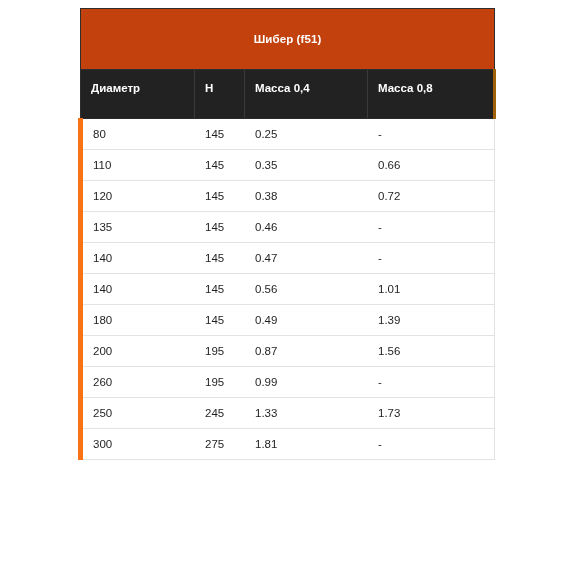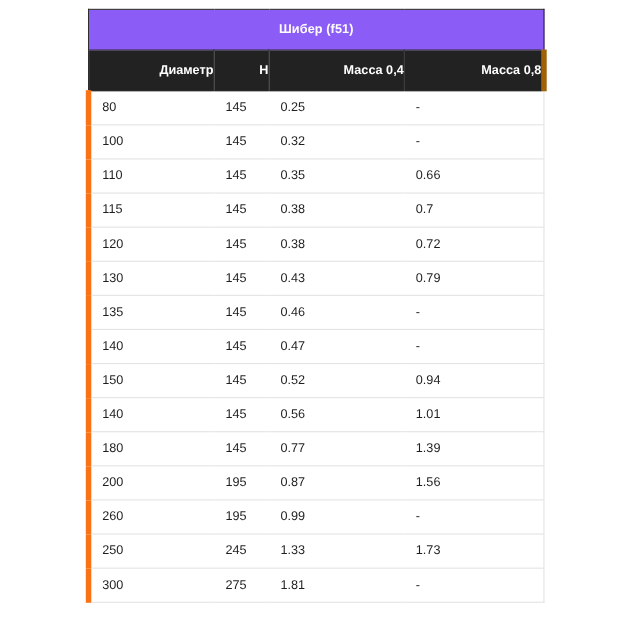--- a/index.html
+++ b/index.html
@@ -31,46 +31,46 @@
     table-layout: fixed;
     background: #ffffff;
   }
   
   col.c-diam { width: 114px; }
   col.c-h    { width: 50px;  }
   col.c-m5   { width: 123px; }
   col.c-m8   { width: 127px; }
 
   tr.title-row td {
-    background: #8b5cf6;
+    background: #c2410c;
     color: #ffffff;
     font-size: 11.5px;
     font-weight: bold;
     text-align: center;
     height: 36px;
-    padding: 0;
+    padding: 12px;
     border: 1px solid #2e2e2e;
     letter-spacing: 0.1px;
   }
   tr.head-row th {
     background: #222222;
     color: #ffffff;
     font-size: 11.5px;
     font-weight: bold;
-    text-align: right;
+    text-align: left;
     height: 36px;
-    padding: 0 0 0 10px;
+    padding: 0 0 12px 10px;
     border-right: 1px solid #3a3a3a;
     border-left: 1px solid #3a3a3a;
     border-top: 1px solid #3a3a3a;
     border-bottom: 1px solid #2b2b2b;
     white-space: nowrap;
   }
   tr.head-row th:first-child { border-left: 1px solid #2e2e2e; }
-  tr.head-row th:last-child  { border-right: 5px solid #a16207; }
+  tr.head-row th:last-child  { border-right: 3px solid #a16207; }
 
   tbody.body-rows td {
     background: #ffffff;
     color: #1f1f1f;
     font-size: 11.5px;
     height: 30px;
     padding: 0 0 0 10px;
     text-align: left;
     border-bottom: 1px solid #e3e3e3;
     border-left: 1px solid #ffffff;
@@ -107,77 +107,53 @@
         </tr>
       </thead>
       <tbody class="body-rows" id="tbody">
           <tr>
             <td class="edge-left">80</td>
             <td>145</td>
             <td>0.25</td>
             <td class="edge-right">-</td>
           </tr>
           <tr>
-            <td class="edge-left">100</td>
-            <td>145</td>
-            <td>0.32</td>
-            <td class="edge-right">-</td>
-          </tr>
-          <tr>
             <td class="edge-left">110</td>
             <td>145</td>
             <td>0.35</td>
             <td class="edge-right">0.66</td>
           </tr>
           <tr>
-            <td class="edge-left">115</td>
-            <td>145</td>
-            <td>0.38</td>
-            <td class="edge-right">0.7</td>
-          </tr>
-          <tr>
             <td class="edge-left">120</td>
             <td>145</td>
             <td>0.38</td>
             <td class="edge-right">0.72</td>
-          </tr>
-          <tr>
-            <td class="edge-left">130</td>
-            <td>145</td>
-            <td>0.43</td>
-            <td class="edge-right">0.79</td>
           </tr>
           <tr>
             <td class="edge-left">135</td>
             <td>145</td>
             <td>0.46</td>
             <td class="edge-right">-</td>
           </tr>
           <tr>
             <td class="edge-left">140</td>
             <td>145</td>
             <td>0.47</td>
             <td class="edge-right">-</td>
           </tr>
           <tr>
-            <td class="edge-left">150</td>
-            <td>145</td>
-            <td>0.52</td>
-            <td class="edge-right">0.94</td>
-          </tr>
-          <tr>
             <td class="edge-left">140</td>
             <td>145</td>
             <td>0.56</td>
             <td class="edge-right">1.01</td>
           </tr>
           <tr>
             <td class="edge-left">180</td>
             <td>145</td>
-            <td>0.77</td>
+            <td>0.49</td>
             <td class="edge-right">1.39</td>
           </tr>
           <tr>
             <td class="edge-left">200</td>
             <td>195</td>
             <td>0.87</td>
             <td class="edge-right">1.56</td>
           </tr>
           <tr>
             <td class="edge-left">260</td>

